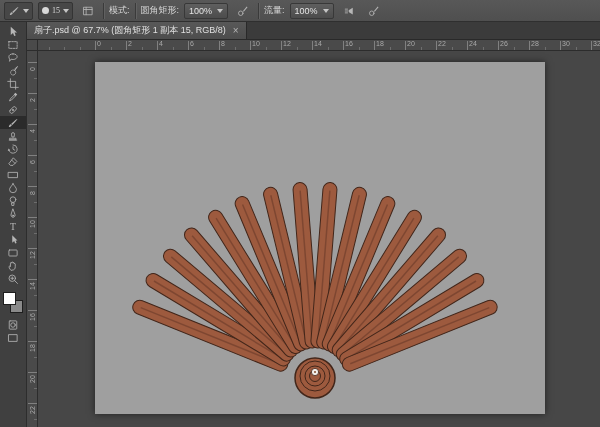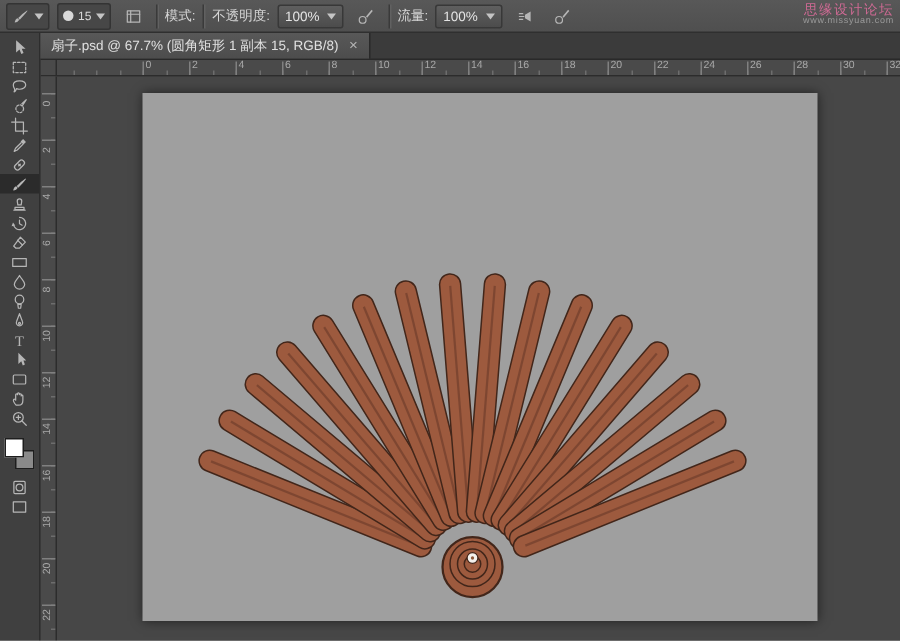--- a/index.html
+++ b/index.html
@@ -5,21 +5,21 @@
   html,body{margin:0;padding:0;}
   body{width:600px;height:427px;position:relative;overflow:hidden;
        background:#535353;font-family:"Liberation Sans",sans-serif;
        -webkit-font-smoothing:antialiased;}
 
   
   .options-bar{position:absolute;top:0;left:0;width:600px;height:22px;
     background:linear-gradient(#585858,#4f4f4f);border-bottom:1px solid #2f2f2f;
     display:flex;align-items:center;gap:5px;padding:0 4px;box-sizing:border-box;z-index:6;}
   .obtn{height:16px;background:#474747;border:1px solid #343434;border-radius:2px;
-    display:flex;align-items:center;padding:0 3px;gap:3px;}
+    display:flex;align-items:center;padding:0 3px;gap:3px;font-family:Liberation Serif, serif;}
   .obtn.flat{background:transparent;border-color:transparent;}
   .olabel{font-size:9px;color:#d6d6d6;white-space:nowrap;}
   .field{height:14px;background:linear-gradient(#5f5f5f,#4c4c4c);border:1px solid #383838;
     border-radius:2px;display:flex;align-items:center;gap:5px;padding:0 4px;
     font-size:9px;color:#e4e4e4;white-space:nowrap;}
   .field .val{min-width:22px;}
   .caret{width:0;height:0;border-left:3px solid transparent;border-right:3px solid transparent;
     border-top:4px solid #c4c4c4;}
   .sep{width:1px;height:16px;background:#3a3a3a;box-shadow:1px 0 0 #616161;}
   .dot{width:7px;height:7px;border-radius:50%;background:#d8d8d8;}
@@ -90,21 +90,21 @@
   </div>
   <div class="obtn flat">
     <svg class="ticon" viewBox="0 0 16 16">
       <rect x="2.5" y="3" width="11" height="10"></rect>
         <path d="M5.5 3v10M2.5 6h11"></path>
     </svg>
   </div>
   <div class="sep"></div>
   <span class="olabel">模式:</span>
   <div class="sep"></div>
-  <span class="olabel">不透明度:</span>
+  <span class="olabel">圆角矩形:</span>
   <div class="field">
     <span class="val">100%</span>
     <span class="caret"></span>
   </div>
   <div class="obtn flat">
     <svg class="ticon" viewBox="0 0 16 16">
       <circle cx="5" cy="11" r="3"></circle>
         <path class="fill" d="M8 8l5-6 1 1-5 6z"></path>
     </svg>
   </div>
@@ -118,24 +118,20 @@
     <svg class="ticon" viewBox="0 0 16 16">
       <path d="M3 8h4M3 5.5h3M3 10.5h3"></path>
         <path class="fill" d="M8 6.5l5-3v9l-5-3z"></path>
     </svg>
   </div>
   <div class="obtn flat">
     <svg class="ticon" viewBox="0 0 16 16">
       <circle cx="5" cy="11" r="3"></circle>
         <path class="fill" d="M8 8l5-6 1 1-5 6z"></path>
     </svg>
-  </div>
-  <div class="watermark">
-    <div class="wm1">思缘设计论坛</div>
-    <div class="wm2">www.missyuan.com</div>
   </div>
 </div>
 
 <div class="toolbar">
   <div>
       <div class="tool">
         <svg class="ticon" viewBox="0 0 16 16">
           <path class="fill" d="M5 1l0 11 3-2.6 1.6 4 2-.9-1.6-3.9 3.4 0z"></path>
         </svg>
       </div>

